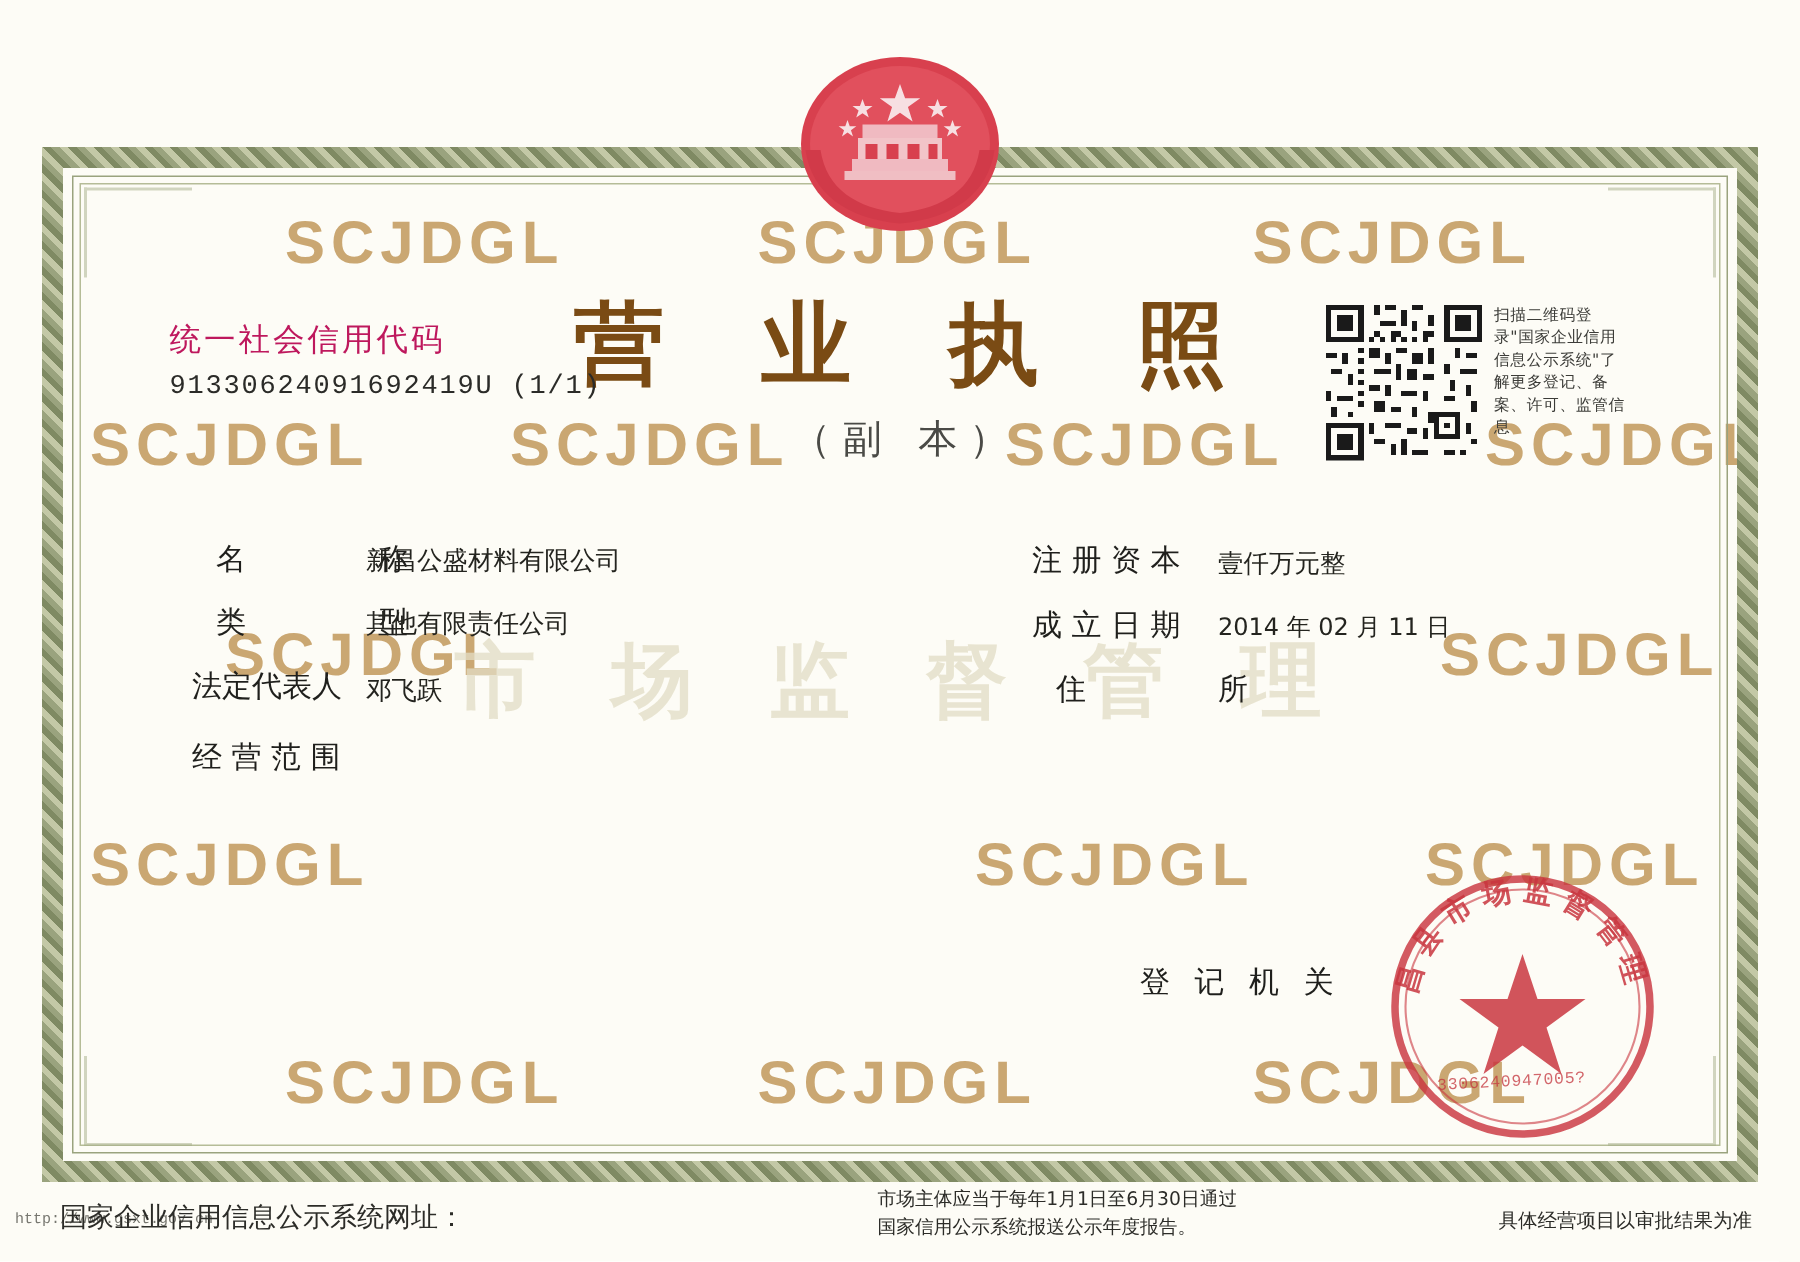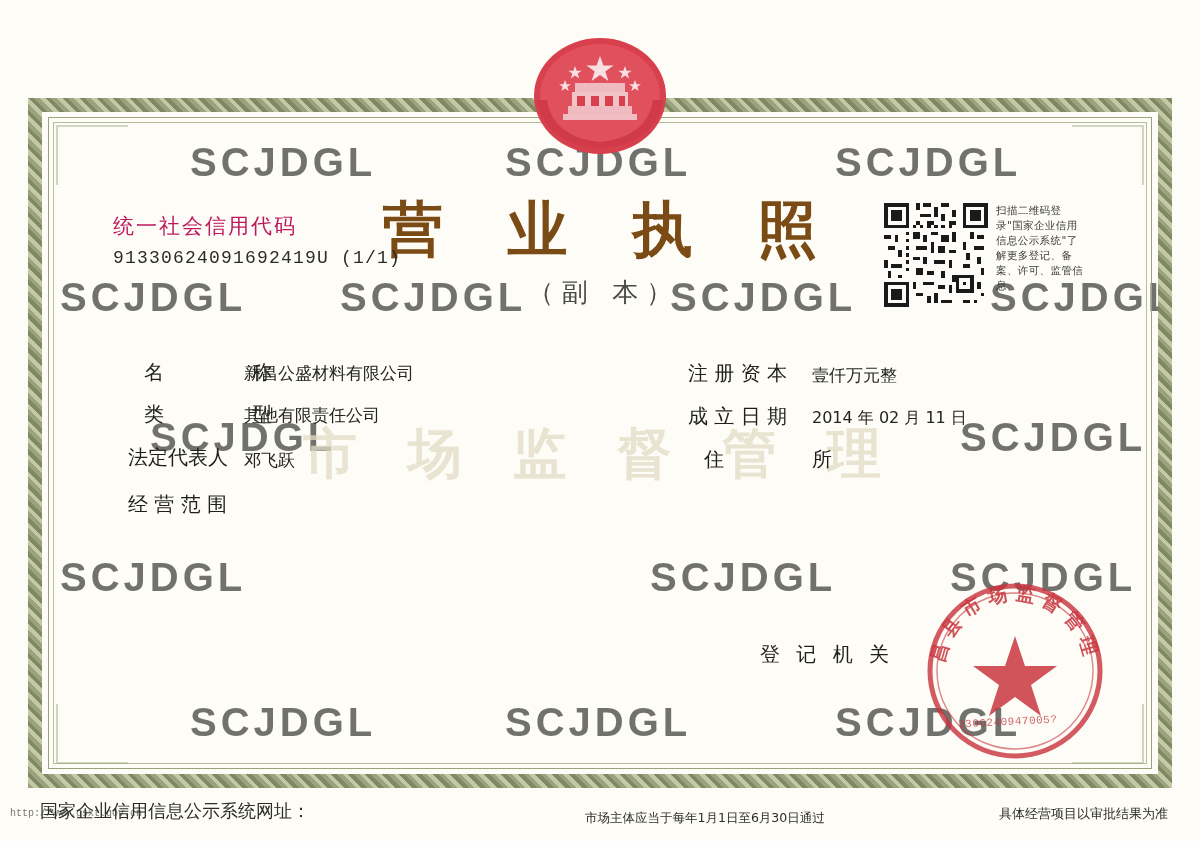--- a/index.html
+++ b/index.html
@@ -63,21 +63,21 @@
     opacity: .5;
   }
   .cf-tl { left: 56px;  top: 125px;  border-right: none; border-bottom: none; }
   .cf-tr { right: 56px; top: 125px;  border-left: none;  border-bottom: none; }
   .cf-bl { left: 56px;  bottom: 77px; border-right: none; border-top: none; }
   .cf-br { right: 56px; bottom: 77px; border-left: none;  border-top: none; }
 
   
   .wm {
     position: absolute;
-    color: #000000;
+    color: #a16207;
     opacity: .55;
     font-family: "Liberation Sans", sans-serif;
     font-weight: bold;
     letter-spacing: 4px;
     font-size: 40px;
     user-select: none;
     pointer-events: none;
     white-space: nowrap;
   }
   .wm-center-cn {
@@ -489,16 +489,17 @@
     <text font-family="DejaVu Sans, sans-serif" font-size="19" fill="#c9363f" opacity=".85" letter-spacing="7" font-weight="bold">
       <textPath href="#sealArc" startOffset="50%" text-anchor="middle">新昌县市场监督管理局</textPath>
     </text>
   </svg>
   <div class="seal-code">3306240947005?</div>
 
   <div class="footer-url">http://www.gsxt.gov.cn</div>
   <div class="footer-left">国家企业信用信息公示系统网址：</div>
   <div class="footer-center">
     <div>市场主体应当于每年1月1日至6月30日通过</div>
+    <div>国家信用公示系统报送公示年度报告。</div>
   </div>
   <div class="footer-right">具体经营项目以审批结果为准</div>
 
 </div>
 
 </body></html>

